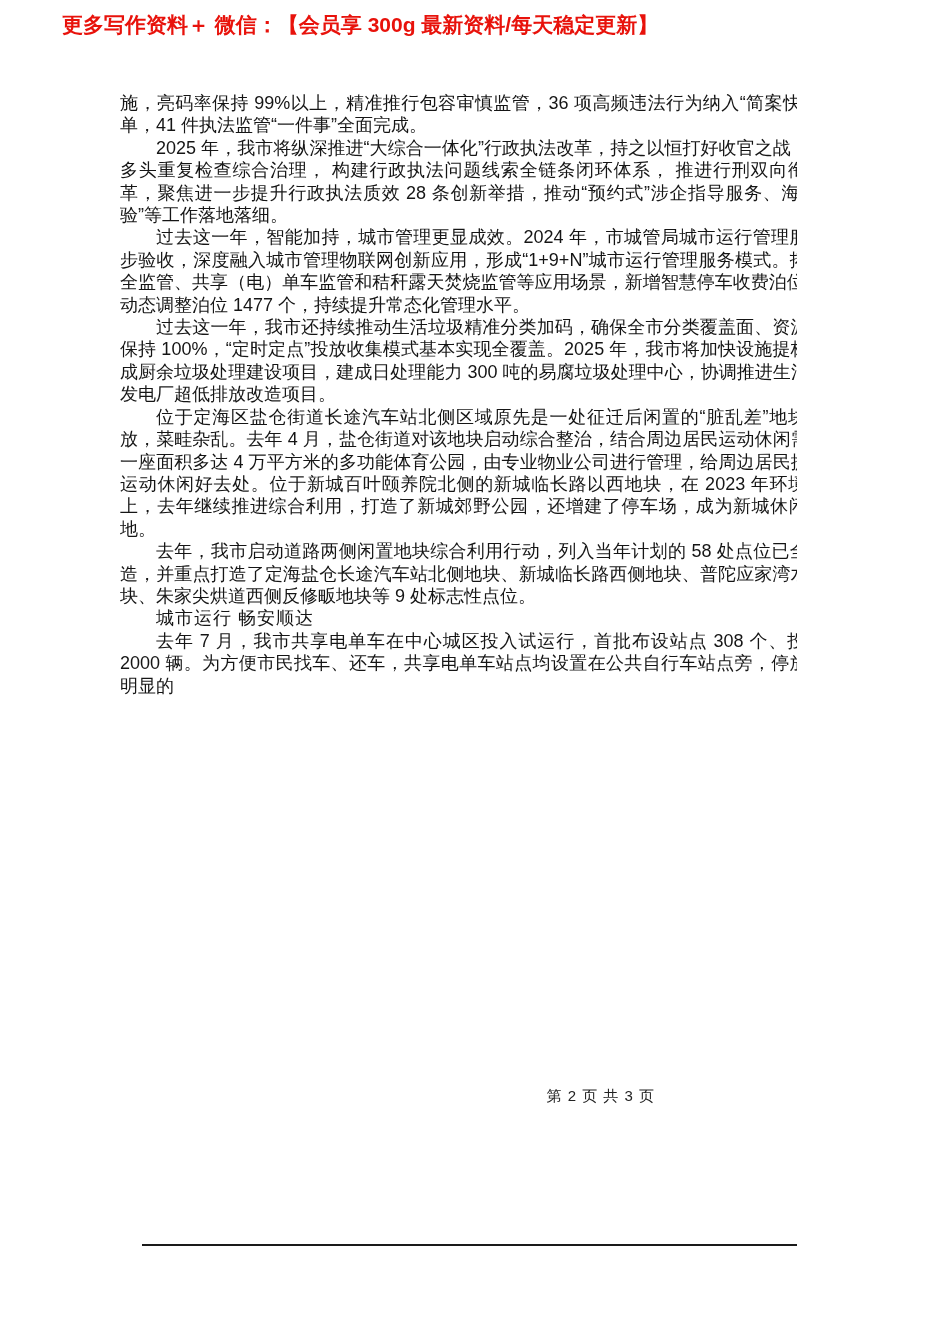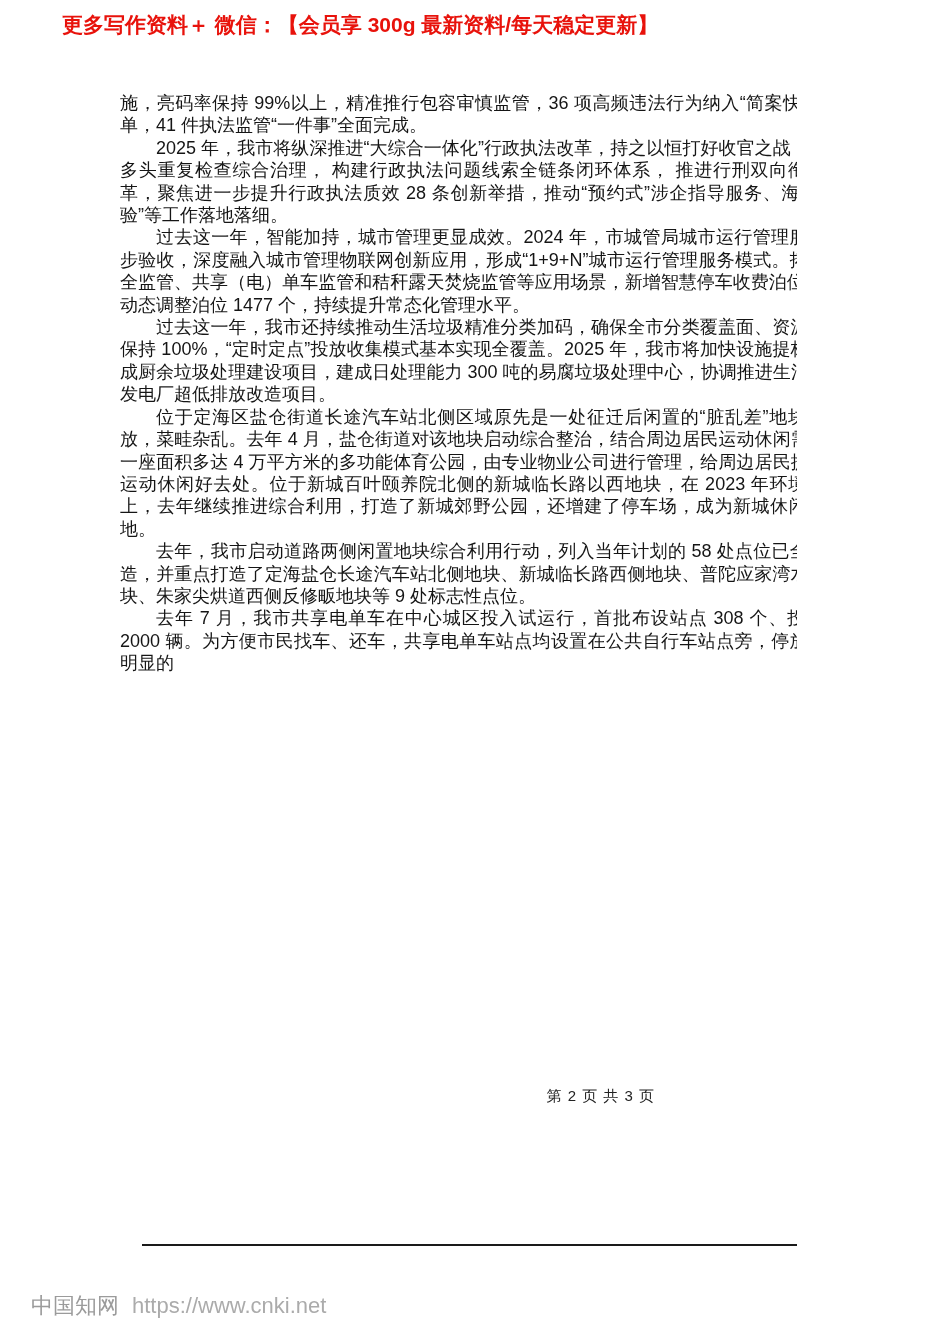--- a/index.html
+++ b/index.html
@@ -71,24 +71,22 @@
 
   <div class="promo">更多写作资料＋ 微信：【会员享 300g 最新资料/每天稳定更新】</div>
 
   <div class="content">
     <p class="para no-indent">施，亮码率保持 99%以上，精准推行包容审慎监管，36 项高频违法行为纳入“简案快办”适用清单，41 件执法监管“一件事”全面完成。</p>
     <p class="para">2025 年，我市将纵深推进“大综合一体化”行政执法改革，持之以恒打好收官之战，抓好涉企多头重复检查综合治理， 构建行政执法问题线索全链条闭环体系， 推进行刑双向衔接机制改革，聚焦进一步提升行政执法质效 28 条创新举措，推动“预约式”涉企指导服务、海上“枫桥经验”等工作落地落细。</p>
     <p class="para">过去这一年，智能加持，城市管理更显成效。2024 年，市城管局城市运行管理服务平台初步验收，深度融入城市管理物联网创新应用，形成“1+9+N”城市运行管理服务模式。拓展井盖安全监管、共享（电）单车监管和秸秆露天焚烧监管等应用场景，新增智慧停车收费泊位 722 个，动态调整泊位 1477 个，持续提升常态化管理水平。</p>
     <p class="para">过去这一年，我市还持续推动生活垃圾精准分类加码，确保全市分类覆盖面、资源化利用率保持 100%，“定时定点”投放收集模式基本实现全覆盖。2025 年，我市将加快设施提标改造，完成厨余垃圾处理建设项目，建成日处理能力 300 吨的易腐垃圾处理中心，协调推进生活垃圾焚烧发电厂超低排放改造项目。</p>
     <p class="para">位于定海区盐仓街道长途汽车站北侧区域原先是一处征迁后闲置的“脏乱差”地块，杂物堆放，菜畦杂乱。去年 4 月，盐仓街道对该地块启动综合整治，结合周边居民运动休闲需求，新建一座面积多达 4 万平方米的多功能体育公园，由专业物业公司进行管理，给周边居民提供了一处运动休闲好去处。位于新城百叶颐养院北侧的新城临长路以西地块，在 2023 年环境整治基础上，去年继续推进综合利用，打造了新城郊野公园，还增建了停车场，成为新城休闲网红打卡地。</p>
     <p class="para">去年，我市启动道路两侧闲置地块综合利用行动，列入当年计划的 58 处点位已全部完成改造，并重点打造了定海盐仓长途汽车站北侧地块、新城临长路西侧地块、普陀应家湾水库对面地块、朱家尖烘道西侧反修畈地块等 9 处标志性点位。</p>
+    <p class="para heading">城市运行 畅安顺达</p>
     <p class="para">去年 7 月，我市共享电单车在中心城区投入试运行，首批布设站点 308 个、投放车辆约 2000 辆。为方便市民找车、还车，共享电单车站点均设置在公共自行车站点旁，停放点位均有明显的</p>
   </div>
 
   <div class="page-footer">第 2 页 共 3 页</div>
 
   <div class="footer-rule"></div>
 
-  <div class="watermark">
-    <span>中国知网</span><span class="url">https://www.cnki.net</span>
-  </div>
 
 </div>
 
 </body></html>

